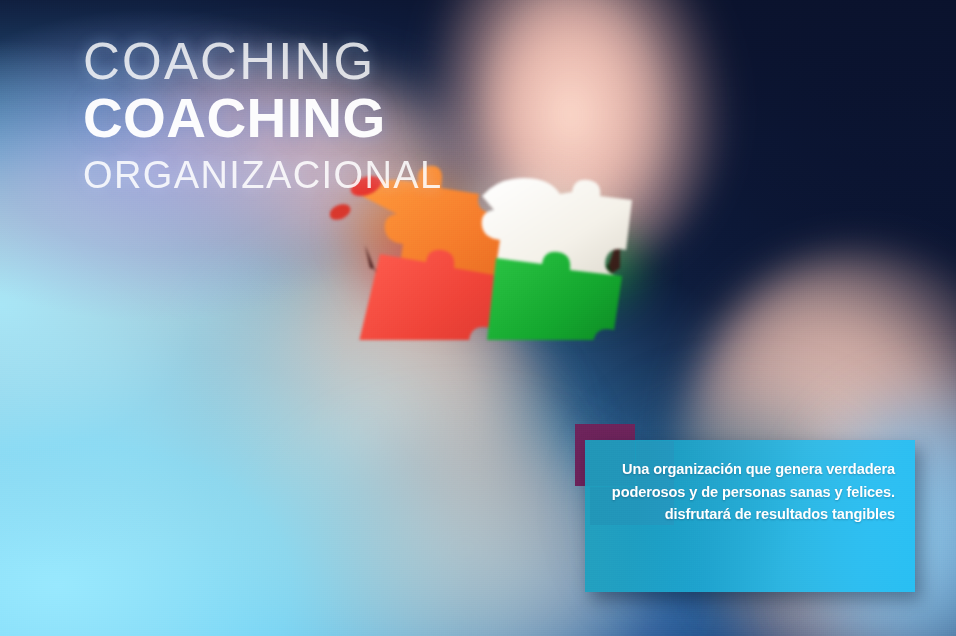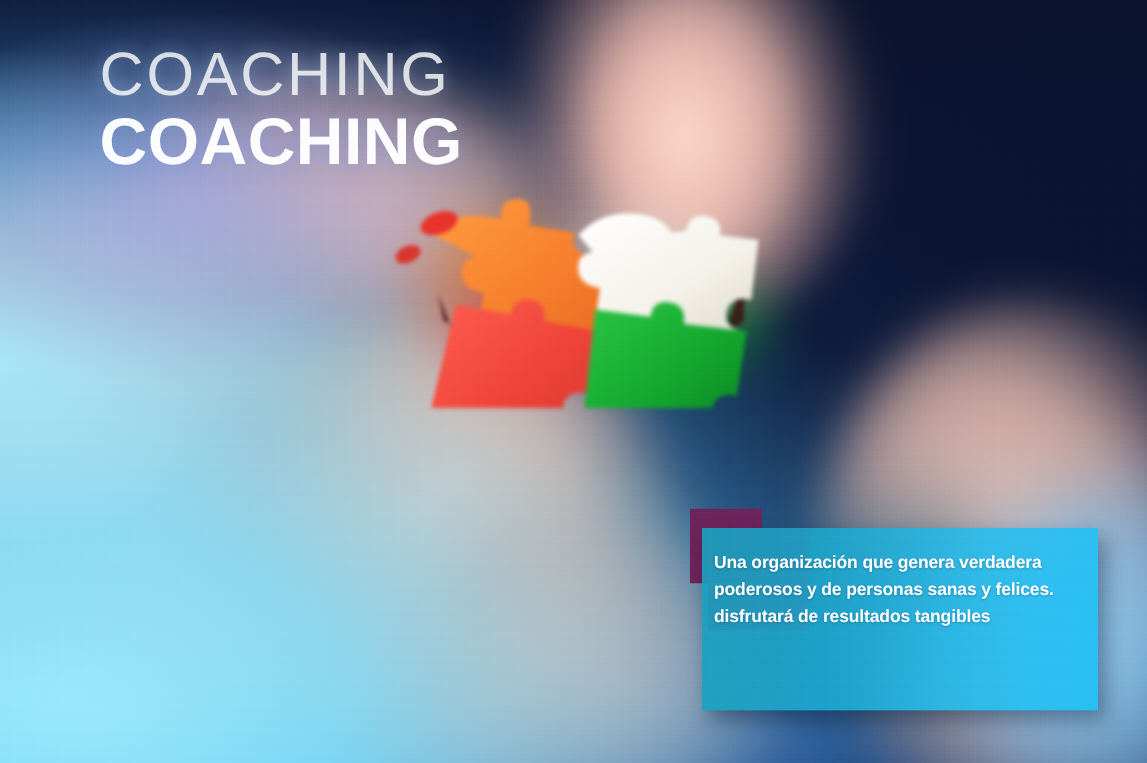--- a/index.html
+++ b/index.html
@@ -212,21 +212,21 @@
     left: 20px;
     top: 34px;
     width: 300px;
     color: #ffffff;
     font-size: 14.6px;
     font-weight: 700;
     line-height: 22.5px;
     letter-spacing: -0.12px;
     text-shadow: 0 1px 2px rgba(8,40,70,0.30);
   }
-  .quote-text .ln { display: block; white-space: nowrap; }
+  .quote-text .ln { display: block; white-space: nowrap; text-align: right; }
 
   
   .grain {
     position: absolute; inset: 0;
     pointer-events: none;
     opacity: .055;
     background-image:
       repeating-linear-gradient(0deg, rgba(255,255,255,.5) 0 1px, rgba(0,0,0,0) 1px 2px),
       repeating-linear-gradient(90deg, rgba(255,255,255,.4) 0 1px, rgba(0,0,0,0) 1px 2px);
     mix-blend-mode: overlay;
@@ -318,20 +318,21 @@
                q0,-16 -14,-18 q-14,-2 -14,12 l-36,-6 Z" fill="url(#gGreen)"></path>
 
       <ellipse cx="36" cy="36" rx="16" ry="9" fill="#e8322a" transform="rotate(-20 36 36)"></ellipse>
       <ellipse cx="10" cy="62" rx="11" ry="7" fill="#d8362c" transform="rotate(-24 10 62)"></ellipse>
     </svg>
   </div>
 
   <div class="title-block">
     <div class="t-coaching">COACHING</div>
     <div class="t-ejecutivo">COACHING</div>
+    <div class="t-organizacional">ORGANIZACIONAL</div>
   </div>
 
   <div class="quote-wrap">
     <div class="quote-accent"></div>
     <div class="quote-box"></div>
     <div class="quote-text">
       <span class="ln">Una organización que genera verdadera</span>
       <span class="ln">poderosos y de personas sanas y felices.</span>
       <span class="ln">disfrutará de resultados tangibles</span>
     </div>

